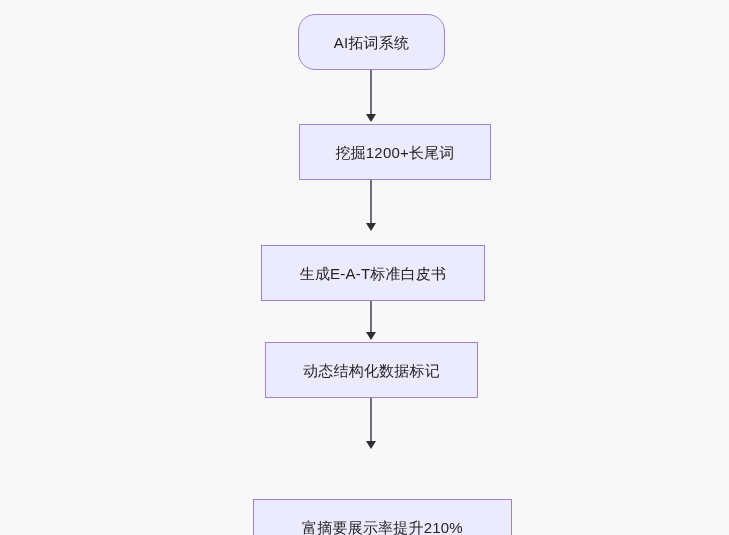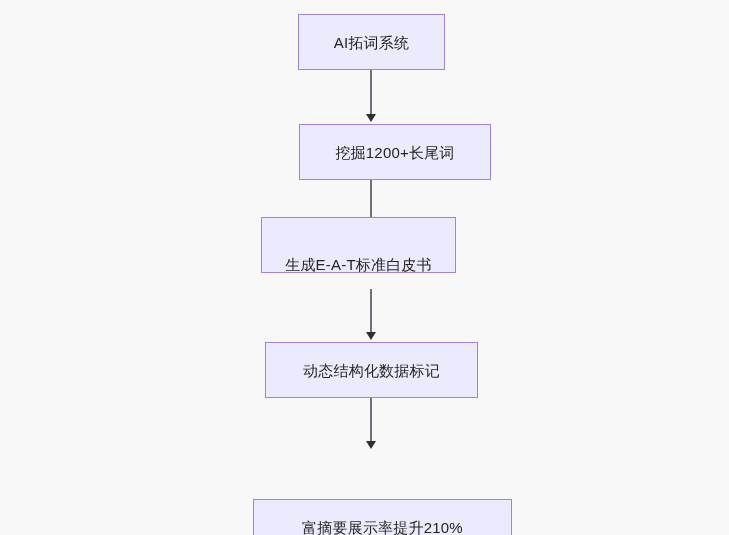--- a/index.html
+++ b/index.html
@@ -60,29 +60,29 @@
 
   <div class="connector" style="left:370px; top:180px; height:45px;"></div>
   <div class="arrowhead" style="left:366px; top:223px;"></div>
 
   <div class="connector" style="left:370px; top:289px; height:45px;"></div>
   <div class="arrowhead" style="left:366px; top:332px;"></div>
 
   <div class="connector" style="left:370px; top:398px; height:45px;"></div>
   <div class="arrowhead" style="left:366px; top:441px;"></div>
 
-  <div class="node-box" style="left:298px; top:14px; width:147px; height:56px;">
+  <div class="node-box" style="left:298px; top:14px; width:147px; height:56px;border-radius:17px;">
     <span class="node-label">AI拓词系统</span>
   </div>
 
   <div class="node-box" style="left:275px; top:124px; width:192px; height:56px;margin-left:24px;">
     <span class="node-label">挖掘1200+长尾词</span>
   </div>
 
-  <div class="node-box" style="left:261px; top:217px; width:195px; height:56px;align-items:flex-end;">
+  <div class="node-box" style="left:261px; top:245px; width:224px; height:56px;">
     <span class="node-label">生成E-A-T标准白皮书</span>
   </div>
 
   <div class="node-box" style="left:265px; top:342px; width:213px; height:56px;">
     <span class="node-label">动态结构化数据标记</span>
   </div>
 
   <div class="node-box" style="left:253px; top:451px; width:259px; height:56px;margin-top:48px;">
     <span class="node-label">富摘要展示率提升210%</span>
   </div>

